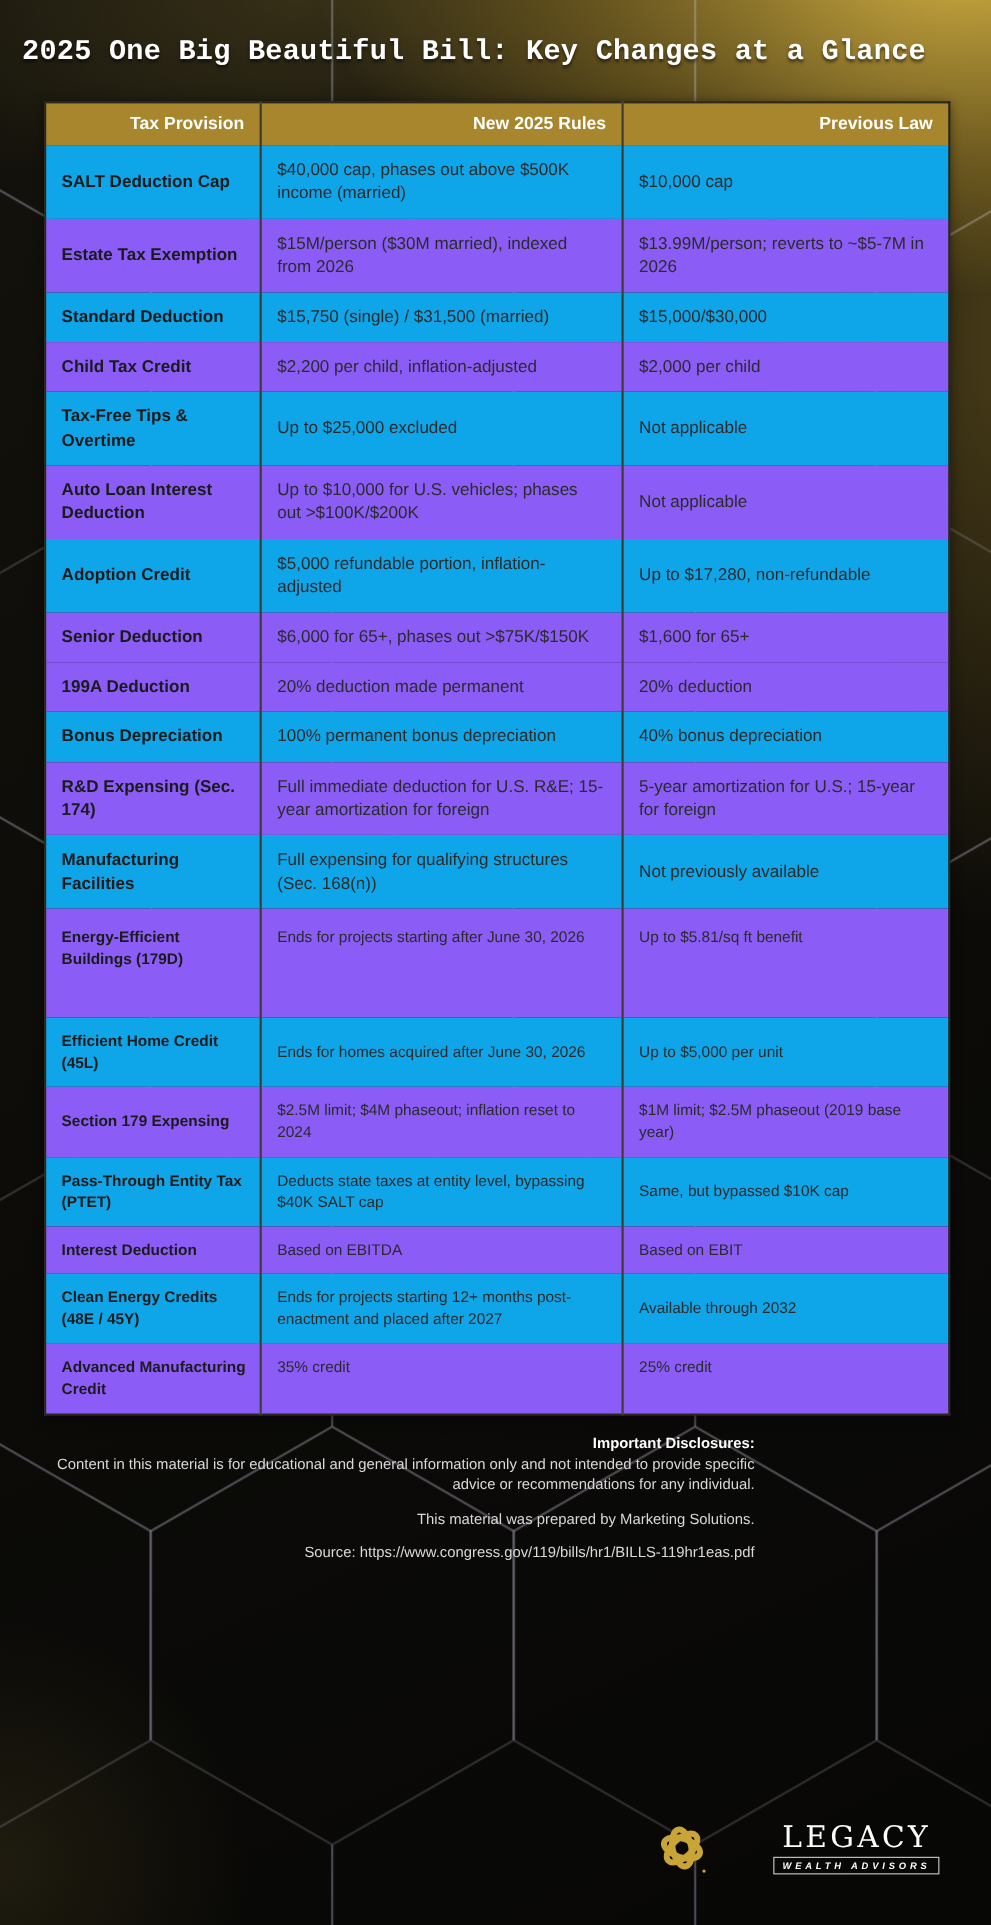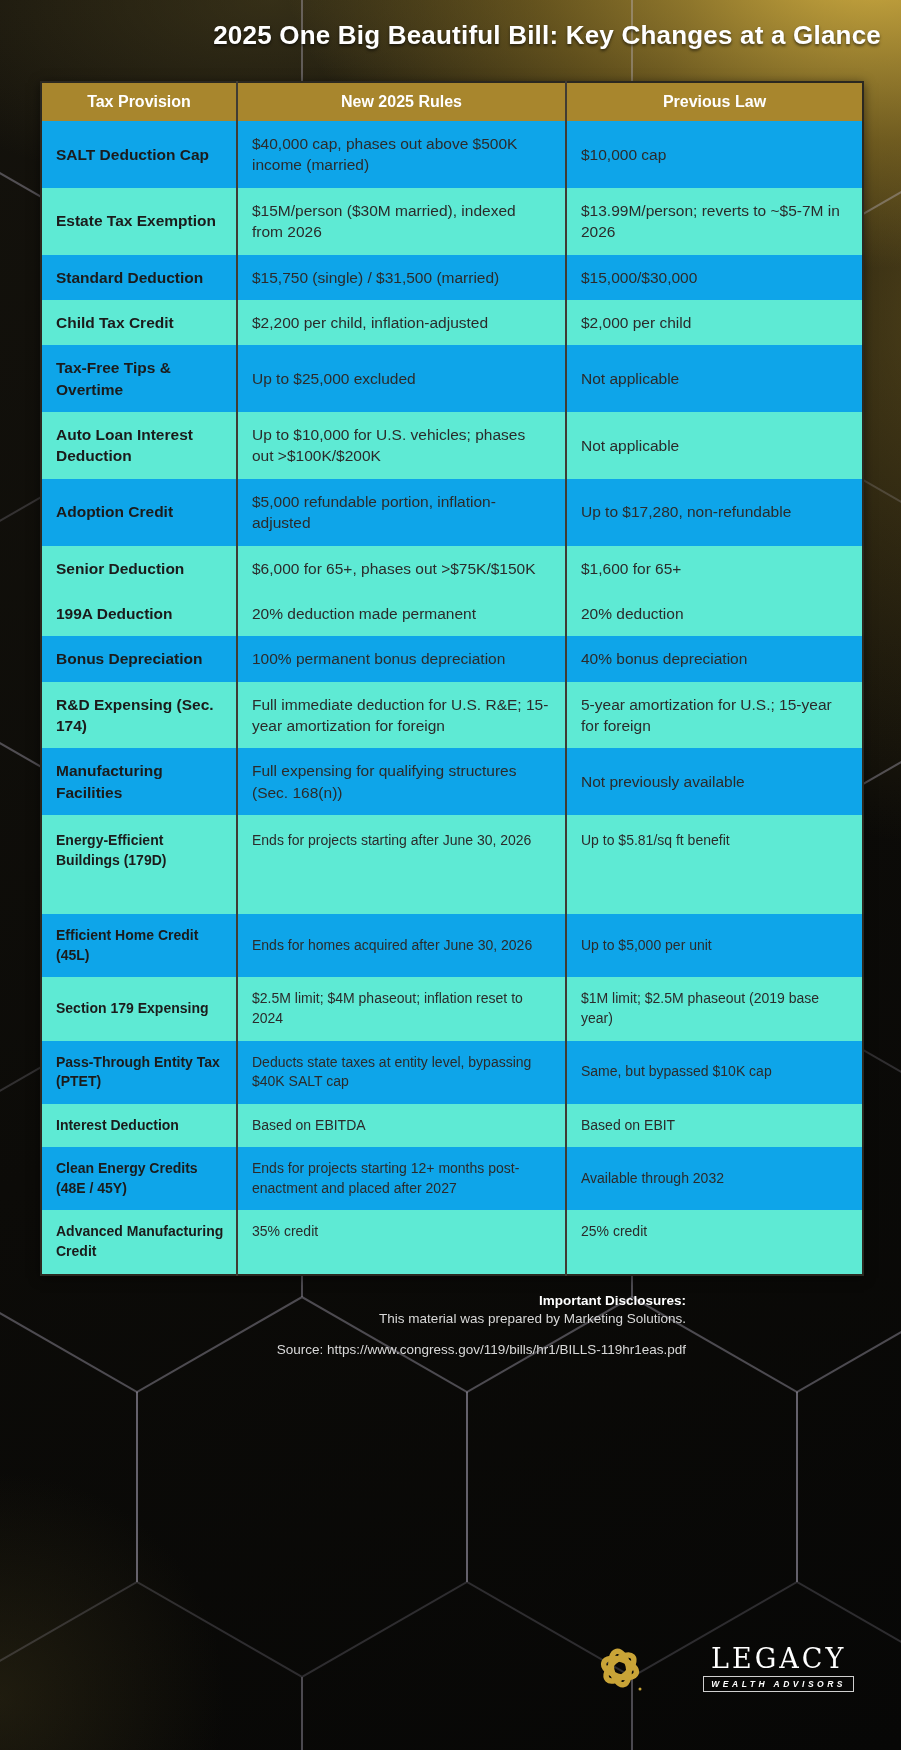--- a/index.html
+++ b/index.html
@@ -10,55 +10,55 @@
       radial-gradient(ellipse 820px 420px at 97% -2%, rgba(216,180,68,0.95), rgba(158,129,42,0.55) 42%, rgba(70,58,22,0) 72%),
       radial-gradient(ellipse 420px 760px at 103% 18%, rgba(168,138,48,0.38), rgba(0,0,0,0) 70%),
       radial-gradient(ellipse 560px 260px at 30% 0%, rgba(96,84,38,0.45), rgba(0,0,0,0) 75%),
       radial-gradient(ellipse 300px 300px at 0% 97%, rgba(96,84,38,0.25), rgba(0,0,0,0) 75%),
       linear-gradient(155deg,#14120c 0%,#0c0b08 55%,#070706 100%);
   }
   .bg-pattern{position:absolute;inset:0;z-index:0;pointer-events:none;}
   .content{position:relative;z-index:1;}
 
   .page-title{
-    margin:20px 20px 0 20px;
-    text-align:right;color:#ffffff;
-    font-family:Liberation Sans, sans-serif;
+    margin:32px 20px 0 20px;
+    text-align:left;color:#ffffff;
+    font-family:Liberation Mono, monospace;
     font-weight:700;font-size:26px;letter-spacing:0.2px;white-space:nowrap;
     text-shadow:0 2px 3px rgba(0,0,0,0.55);
   }
 
   .tax-table{
     width:822px;margin:30px 39px 0 40px;
     border-collapse:collapse;table-layout:fixed;
     border:2px solid #2b2820;
     box-shadow:0 2px 10px rgba(0,0,0,0.5);
   }
   .tax-table col.c1{width:196px;}
   .tax-table col.c2{width:329px;}
   .tax-table col.c3{width:297px;}
   .tax-table thead th{
     background:#A8862D;color:#ffffff;
-    font-size:16px;font-weight:700;text-align:center;
+    font-size:16px;font-weight:700;text-align:right;
     padding:10px 14px;height:20px;vertical-align:middle;
   }
   .tax-table th,.tax-table td{box-sizing:border-box;}
   .tax-table thead th+th, .tax-table tbody th+td, .tax-table tbody td+td{
     border-left:2px solid #403c33;
   }
   .tax-table tbody th{
     font-size:15.5px;font-weight:700;color:#1b1b1b;text-align:left;
     padding:12px 12px 12px 14px;line-height:1.38;vertical-align:middle;
   }
   .tax-table tbody td{
     font-size:15.5px;color:#2b2b2b;
     padding:12px 16px 12px 14px;line-height:1.38;vertical-align:middle;
   }
   .tax-table tbody tr.light{background:#0ea5e9;}
-  .tax-table tbody tr.tan{background:#5eead4;}
+  .tax-table tbody tr.tan{background:#8b5cf6;}
   .tax-table tbody tr.compact th,.tax-table tbody tr.compact td{font-size:14px;line-height:1.4;}
   .tax-table tbody tr:nth-child(13){height:99px;}
   .tax-table tbody tr:nth-child(13) td,.tax-table tbody tr:nth-child(13) th{vertical-align:top;padding-top:16px;}
   .tax-table tbody tr:nth-child(19) td,.tax-table tbody tr:nth-child(19) th,
   .tax-table tbody tr:nth-child(20) td,.tax-table tbody tr:nth-child(20) th{vertical-align:top;}
 
   .footer{margin:16px 40px 0 38px;color:#d9d9d9;font-size:13.5px;line-height:1.38;}
   .footer .heading{color:#ffffff;font-weight:700;margin:0;}
   .footer p{margin:0 0 12px 0;max-width:648px;text-align:right;}
   .footer p.first{margin-top:1px;}
@@ -206,20 +206,21 @@
         <tr class="tan compact">
           <th scope="row">Advanced Manufacturing Credit</th>
           <td>35% credit</td>
           <td>25% credit</td>
         </tr>
       </tbody>
   </table>
 
   <div class="footer">
     <p class="heading">Important Disclosures:</p>
+    <p class="first">Content in this material is for educational and general information only and not intended to provide specific advice or recommendations for any individual.</p>
     <p>This material was prepared by Marketing Solutions.</p>
     <p>Source: https://www.congress.gov/119/bills/hr1/BILLS-119hr1eas.pdf</p>
   </div>
 
   <div class="logo">
     <svg class="emblem" width="52" height="52" viewBox="0 0 52 52" xmlns="http://www.w3.org/2000/svg" aria-hidden="true">
       <g fill="none" stroke="#C9A437" stroke-width="5.5" stroke-linecap="round">
         <ellipse cx="26" cy="26" rx="17" ry="8.5" transform="rotate(18 26 26)"></ellipse>
         <ellipse cx="26" cy="26" rx="17" ry="8.5" transform="rotate(78 26 26)"></ellipse>
         <ellipse cx="26" cy="26" rx="17" ry="8.5" transform="rotate(138 26 26)"></ellipse>

